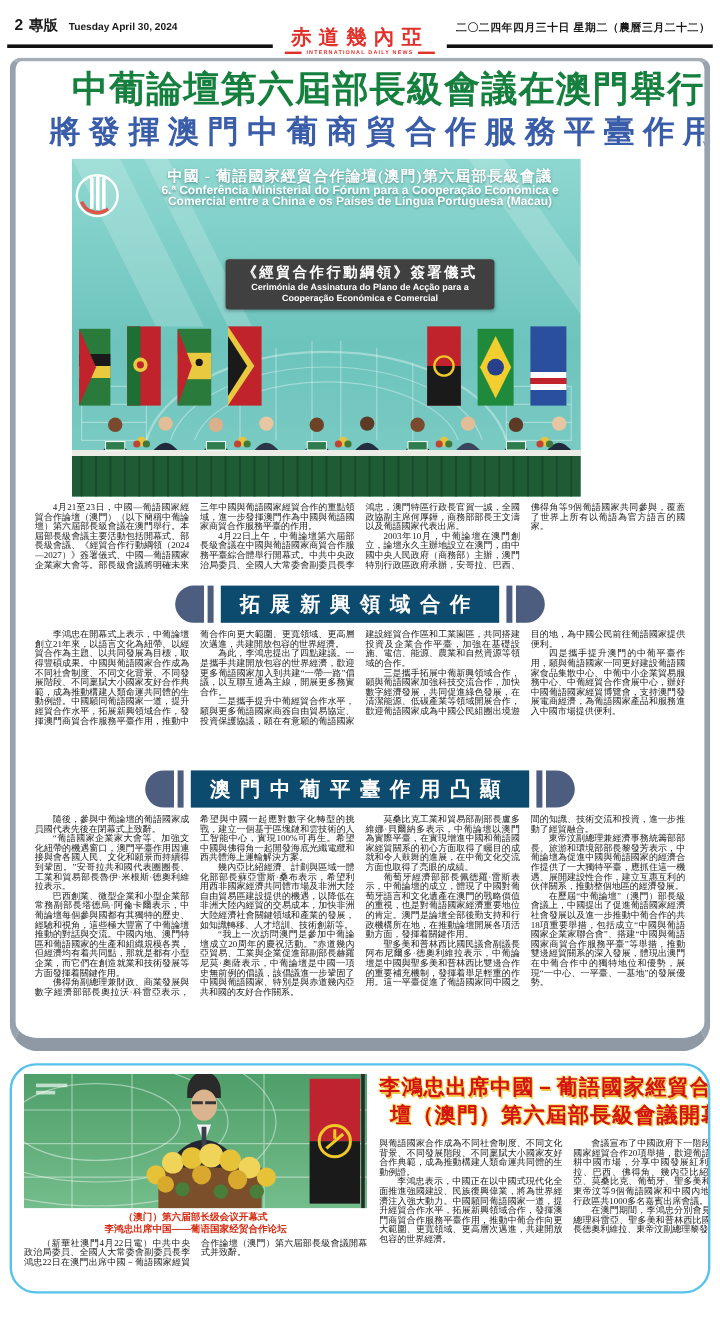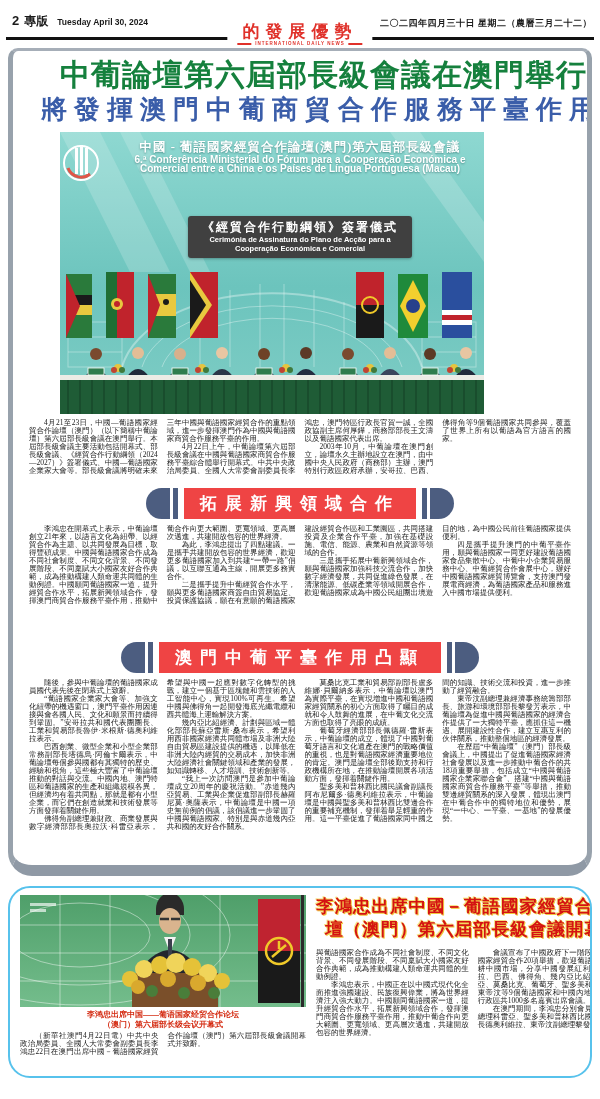--- a/index.html
+++ b/index.html
@@ -52,21 +52,21 @@
   .s1-text{columns:4;margin:0 16px;height:112px;}
   .s2-text{columns:4;margin:0 16px;height:192px;}
   
   .sec-banner{display:flex;justify-content:center;align-items:stretch;height:31px;margin:5px 0 6px 0;}
   .sec-banner .cap{width:24px;background:#4c5d80;}
   .sec-banner .cap.l{border-radius:16px 0 0 16px;margin-right:3px;}
   .sec-banner .cap.r{border-radius:0 16px 16px 0;margin-left:3px;}
   .sec-banner .bar{width:5px;background:#4c5d80;}
   .sec-banner .bar.l{margin-right:3px;}
   .sec-banner .bar.r{margin-left:3px;}
-  .sec-banner .label{background:#ef4444;color:#fff;font-weight:bold;font-size:17px;
+  .sec-banner .label{background:#0c4a6e;color:#fff;font-weight:bold;font-size:17px;
     font-family:"Liberation Sans","DejaVu Sans",sans-serif;display:flex;align-items:center;
     padding:0 16px;letter-spacing:8px;margin:0 3px;white-space:nowrap;}
   
   .bottom-frame{margin:10px 8px 0 8px;height:192px;box-sizing:border-box;border:2.5px solid #57c2ec;
     border-radius:22px;overflow:hidden;padding:7px 10px;display:flex;gap:10px;background:#fff;}
   .bottom-left{flex:0 0 286px;}
   .bottom-photo{position:relative;width:286px;height:112px;overflow:hidden;}
   .bottom-caption{color:#d42a10;font-weight:bold;font-size:8px;line-height:9.5px;text-align:center;
     font-family:"Liberation Sans","DejaVu Sans",sans-serif;margin:3px 0 3px 0;}
   .bottom-left-text{columns:2;height:48px;}
@@ -78,21 +78,21 @@
 </head>
 <body>
 
 <div class="page-header">
   <div class="hdr-left">
     <span class="hdr-pageno">2</span>
     <span class="hdr-section">專版</span>
     <span class="hdr-date-en">Tuesday April 30, 2024</span>
   </div>
   <div class="masthead">
-    <div class="masthead-title">的發展優勢</div>
+    <div class="masthead-title">赤道幾內亞</div>
     <div class="masthead-sub">INTERNATIONAL DAILY NEWS</div>
   </div>
   <div class="hdr-right">二〇二四年四月三十日 星期二（農曆三月二十二）</div>
   <div class="hdr-rule"></div>
 </div>
 
 <div class="main-frame">
   <div class="headline-red">中葡論壇第六屆部長級會議在澳門舉行</div>
   <div class="headline-blue">將發揮澳門中葡商貿合作服務平臺作用</div>
 
@@ -414,22 +414,22 @@
         <g>
           <rect x="238" y="4" width="42" height="52" fill="#bf2330"></rect>
             <rect x="238" y="56" width="42" height="52" fill="#1a1a1a"></rect>
           <circle cx="259" cy="56" r="13" fill="none" stroke="#f0c929" stroke-width="2.5"></circle>
           <path d="M252 62 L266 50 M259 46 L259 54" stroke="#f0c929" stroke-width="2.5"></path>
           <rect x="281" y="0" width="3" height="112" fill="#2a2a2a"></rect>
         </g>
       </svg>
     </div>
     <div class="bottom-caption">
+      <div>（澳门）第六届部长级会议开幕式</div>
       <div>李鸿忠出席中国——葡语国家经贸合作论坛</div>
-      <div>（澳门）第六届部长级会议开幕式</div>
     </div>
     <div class="cols bottom-left-text">
         <p>（新華社澳門4月22日電）中共中央政治局委員、全國人大常委會副委員長李鴻忠22日在澳門出席中國－葡語國家經貿合作論壇（澳門）第六屆部長級會議開幕式并致辭。</p>
       </div>
   </div>
   <div class="bottom-right">
     <div class="bottom-title">
       <div>李鴻忠出席中國－葡語國家經貿合作論</div>
       <div>壇（澳門）第六屆部長級會議開幕式</div>
     </div>

